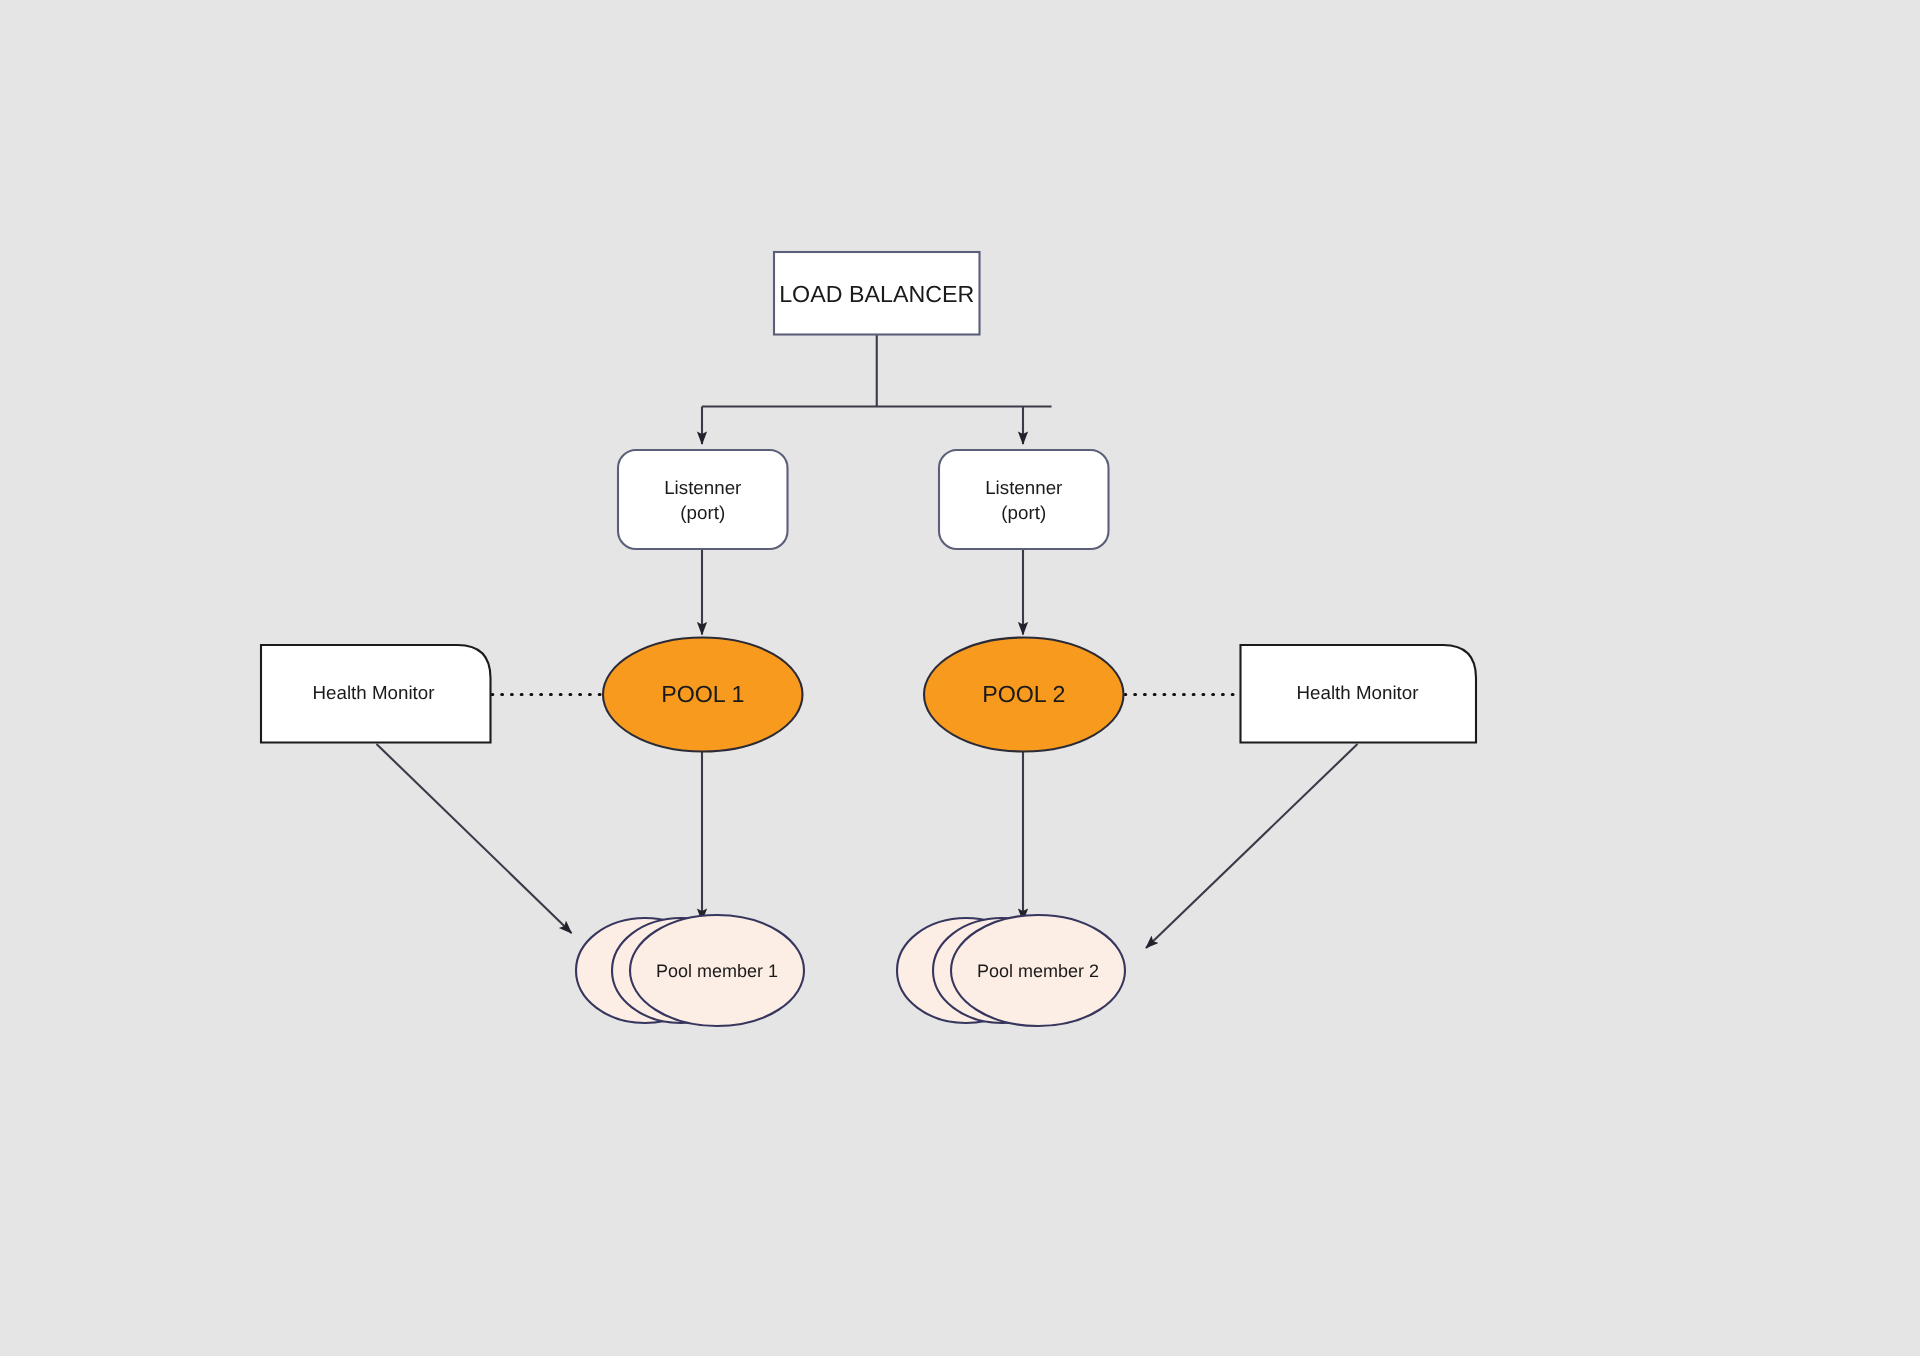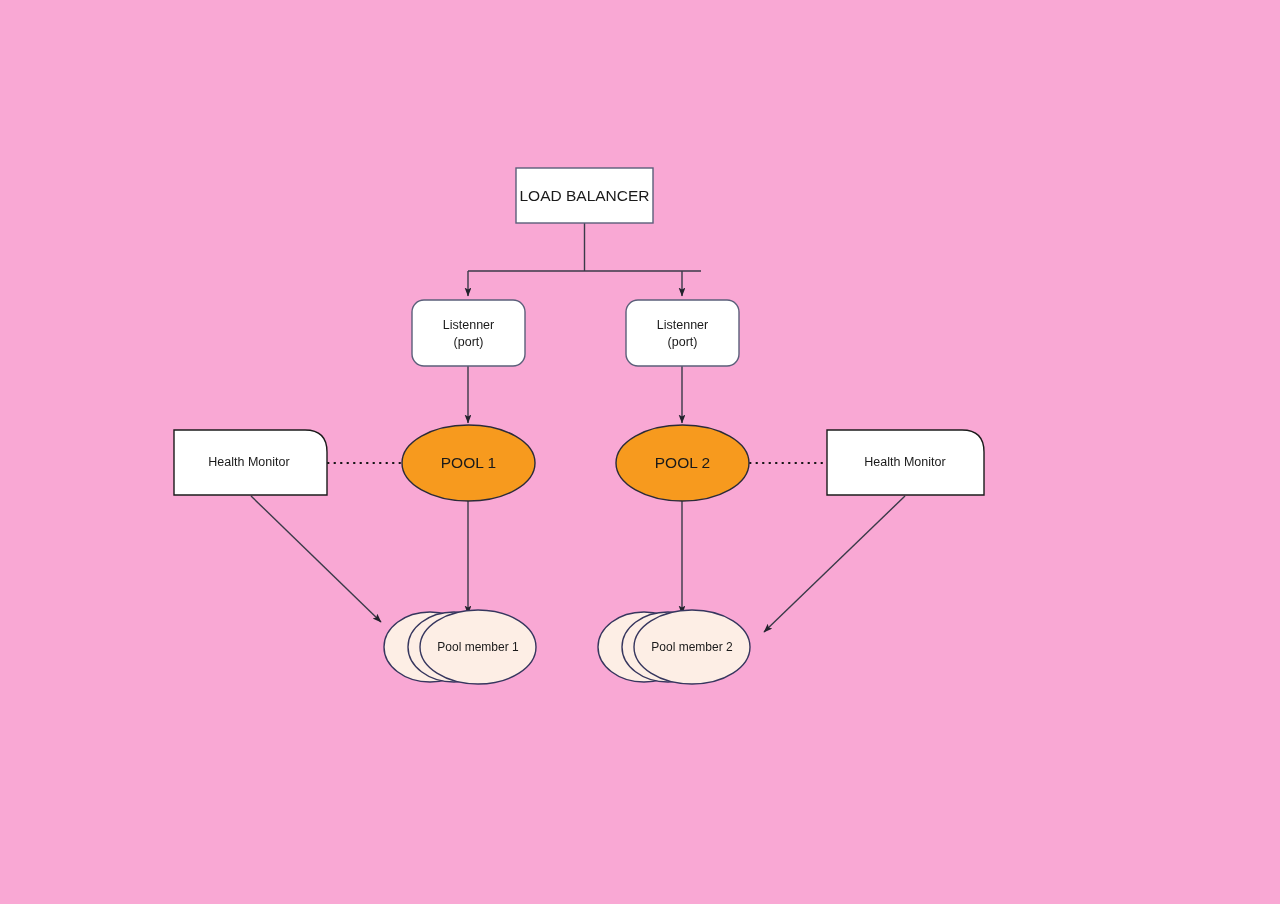--- a/index.html
+++ b/index.html
@@ -11,21 +11,21 @@
   body {
     width: 1280px;
     height: 904px;
     font-family: "Liberation Sans", sans-serif;
     overflow: hidden;
   }
   #canvas {
     position: relative;
     width: 1280px;
     height: 904px;
-    background: #f9a8d4;
+    background: #e5e5e5;
   }
   #diagram-svg {
     position: absolute;
     top: 0;
     left: 0;
     width: 1280px;
     height: 904px;
     display: block;
   }
   .node-text {

